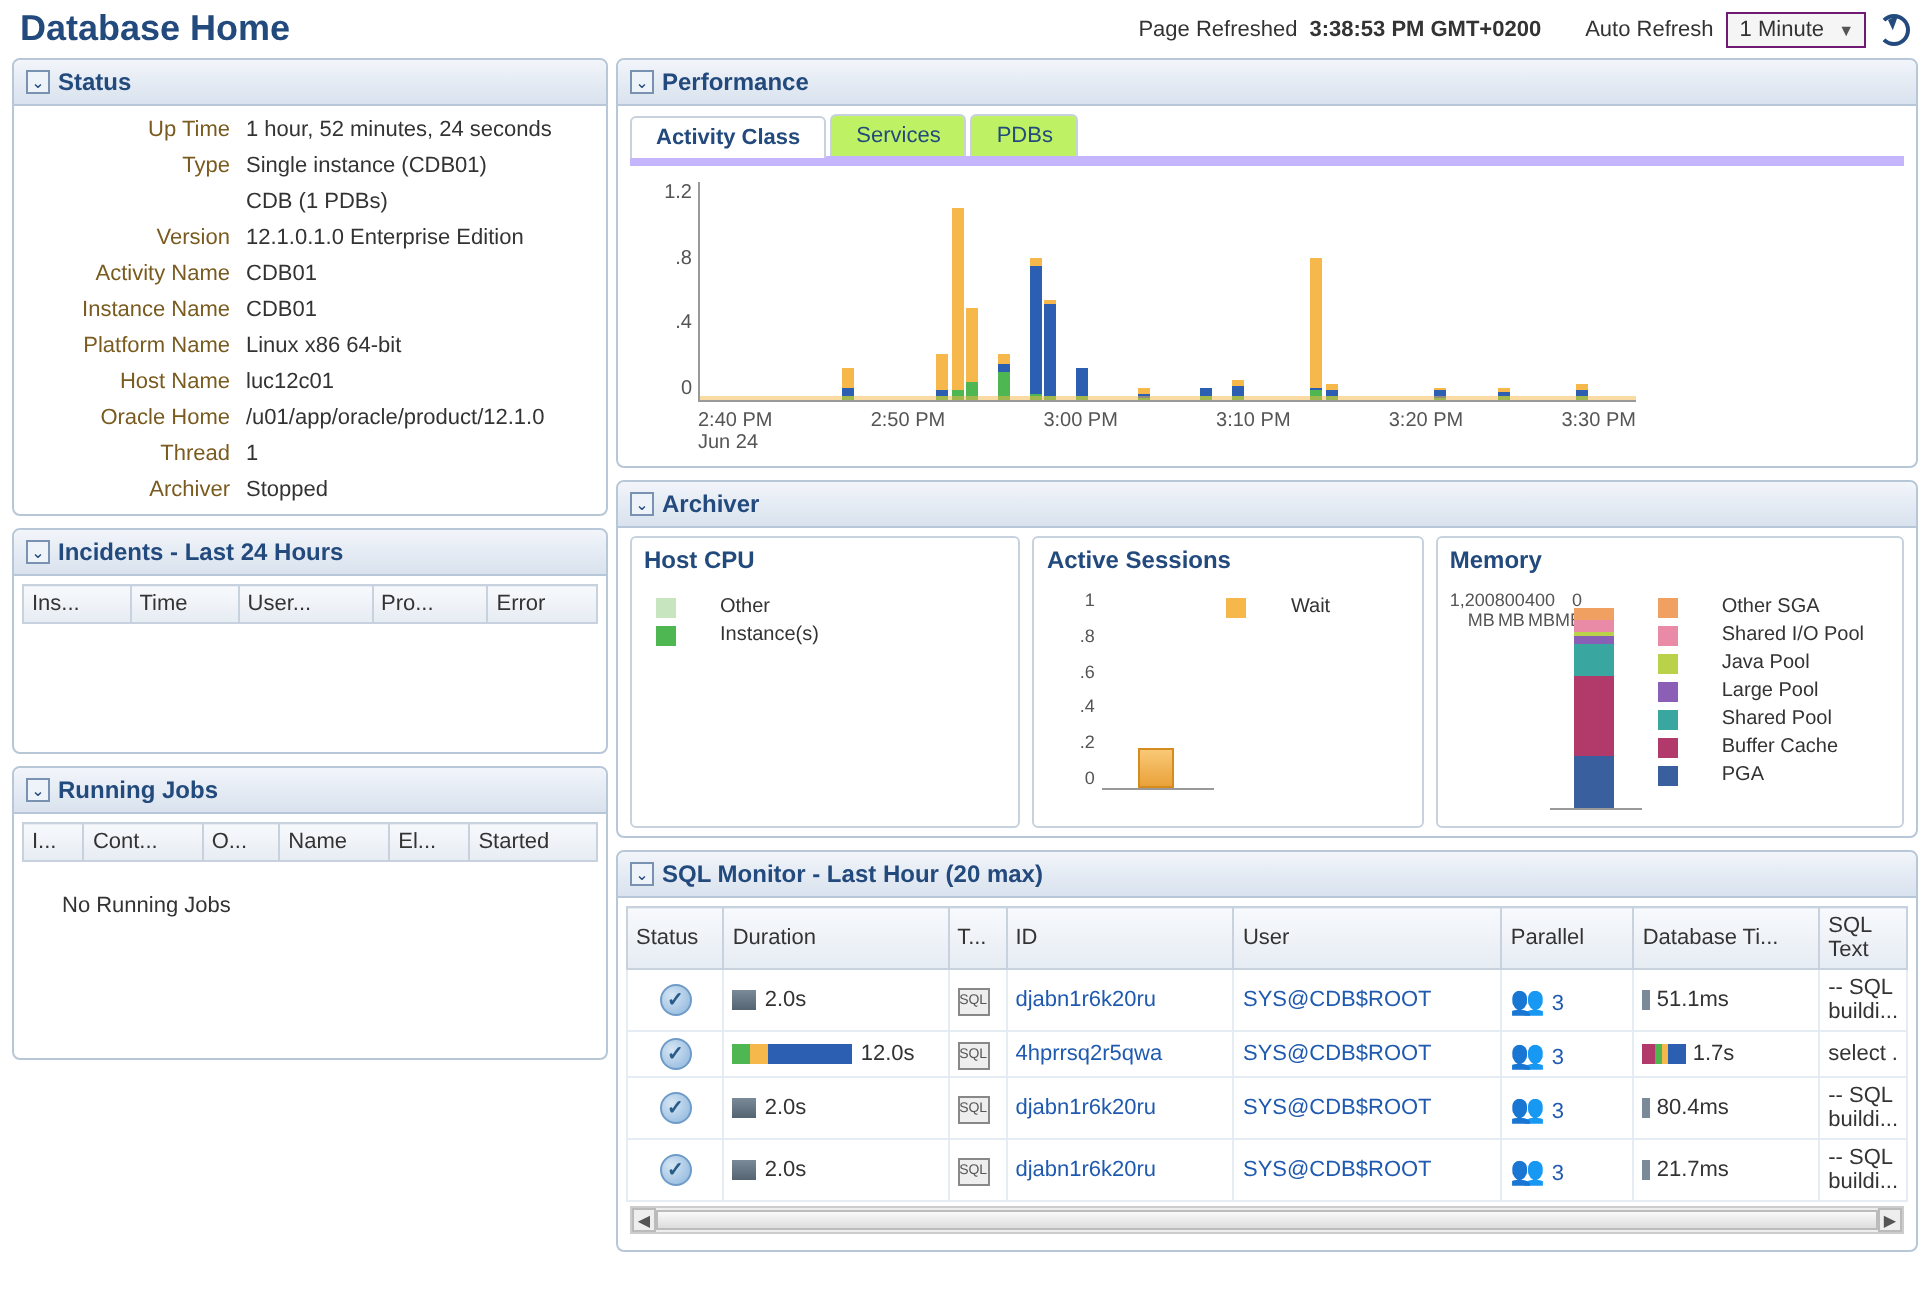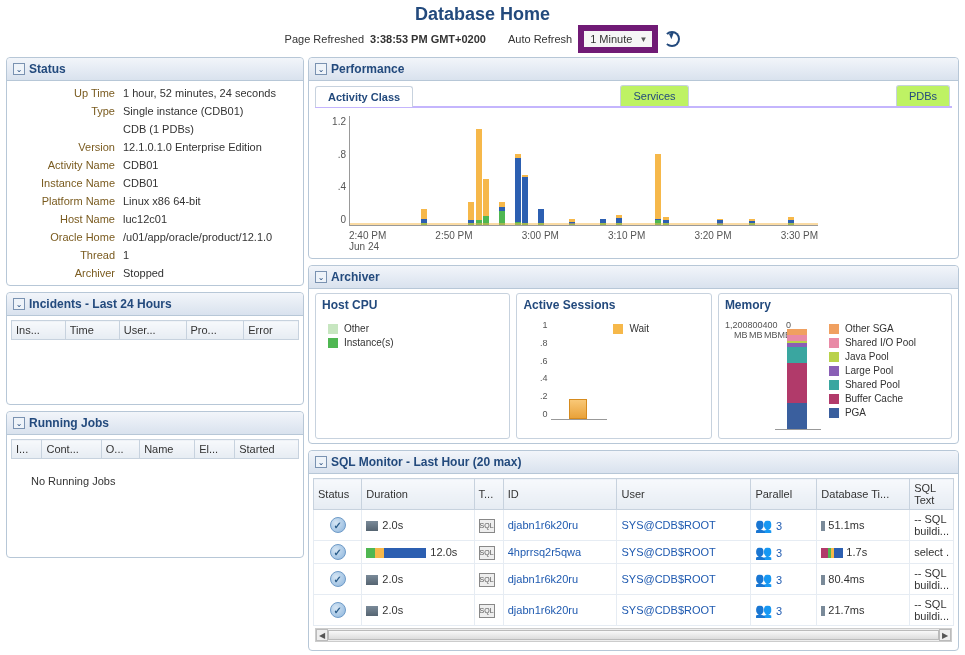--- a/index.html
+++ b/index.html
@@ -8,32 +8,31 @@
     font-size: 11px;
     color: #333;
     background: #fff;
     width: 965px;
   }
   .header {
     display: flex;
     justify-content: space-between;
     align-items: center;
     padding: 4px 10px;
-    flex-direction: column;
   }
   .header h1 {
     color: #234a7d;
     font-size: 18px;
     font-weight: bold;
   }
   .header-right { display: flex; align-items: center; gap: 6px; }
   .header-right .label { color: #333; }
   .header-right .time { font-weight: bold; }
   .select-box {
-    border: 6px solid #701a75;
+    border: 1px solid #701a75;
     padding: 2px 20px 2px 6px;
     background: #f5f5f5;
     position: relative;
     font-size: 11px;
   }
   .select-box::after {
     content: "▼"; font-size: 8px; position: absolute; right: 5px; top: 4px; color:#555;
   }
   .refresh-icon-circle {
     width: 16px; height: 16px; border: 2px solid #234a7d; border-left-color: transparent;
@@ -65,40 +64,40 @@
   .status-grid { display: grid; grid-template-columns: 100px 1fr; row-gap: 6px; column-gap: 8px; }
   .status-grid .key { text-align: right; color: #7a5b1f; }
   .status-grid .val { color: #333; }
   .table { width: 100%; border-collapse: collapse; }
   .table th {
     background: linear-gradient(#f7f9fc,#e6ecf3);
     border: 1px solid #c7d2de; padding: 3px 4px; text-align: left; font-weight: normal; color:#333;
   }
   .table td { border: 1px solid #e6ecf3; padding: 4px; }
   .empty-msg { text-align:left; padding: 16px 20px; color:#333; }
-  .tabs { display:flex; border-bottom:2px solid #c4b5fd; margin: 4px 6px 0 6px; justify-content: space-between; }
+  .tabs { display:flex; border-bottom:5px solid #c4b5fd; margin: 4px 6px 0 6px; }
   .tab {
     padding: 4px 12px; border:1px solid #c7d2de; border-bottom:none;
     margin-right:2px; background:#bef264; color:#234a7d; cursor:pointer;
     border-radius:3px 3px 0 0; font-size:11px;
   }
   .tab.active { background:#fff; font-weight:bold; position:relative; top:1px; }
   .chart-area { position: relative; height: 110px; margin: 8px 10px 4px 40px; border-bottom:1px solid #999; border-left:1px solid #999;}
   .y-ticks { position:absolute; left:-30px; top:0; height:100%; display:flex; flex-direction:column; justify-content:space-between; font-size:10px; color:#555; text-align:right; width:26px;}
   .x-ticks { display:flex; justify-content:space-between; margin:2px 10px 0 40px; font-size:10px; color:#555;}
   .x-sub { margin-left:40px; font-size:10px; color:#555;}
   .bars { position:absolute; inset:0; display:flex; align-items:flex-end; }
   .bar-slot { flex:1; display:flex; align-items:flex-end; justify-content:center; gap:0; height:100%; }
   .seg { width:6px; }
   .seg.wait{ background:#f6b84a; }
   .seg.io{ background:#2c5fb1; }
   .seg.cpu{ background:#4fb752; }
   .baseline { position:absolute; bottom:0; left:0; right:0; height:2px; background:#f6b84a; opacity:0.5;}
   .perf-container { position:relative; padding-right:130px;}
-  .legend-item{ display:flex; align-items:center; gap:6px; margin:3px 0;}
+  .legend-item{ display:flex; align-items:center; gap:22px; margin:3px 0;}
   .swatch{ width:10px; height:10px;}
   .resources-row { display:flex; gap:6px; padding:4px 6px;}
   .res-box{ flex:1; border:1px solid #c7d2de; border-radius:3px; }
   .res-title{ padding:4px 6px; font-weight:bold; color:#234a7d; font-size:12px; }
   .res-body{ display:flex; padding:4px 6px 8px 6px; align-items:flex-start;}
   .mini-chart{ position:relative; width:56px; height:100px; border-bottom:1px solid #999; margin-left:28px;}
   .mini-chart .y{ position:absolute; left:-28px; top:0; height:100%; display:flex; flex-direction:column; justify-content:space-between; font-size:9px; color:#555; text-align:right; width:24px;}
   .mini-bar{ position:absolute; bottom:0; left:18px; width:18px; }
   .mini-legend{ font-size:10px; margin-left:6px;}
   .mem-chart{position:relative; width:46px; height:110px; margin-left:50px; border-bottom:1px solid #999;}

